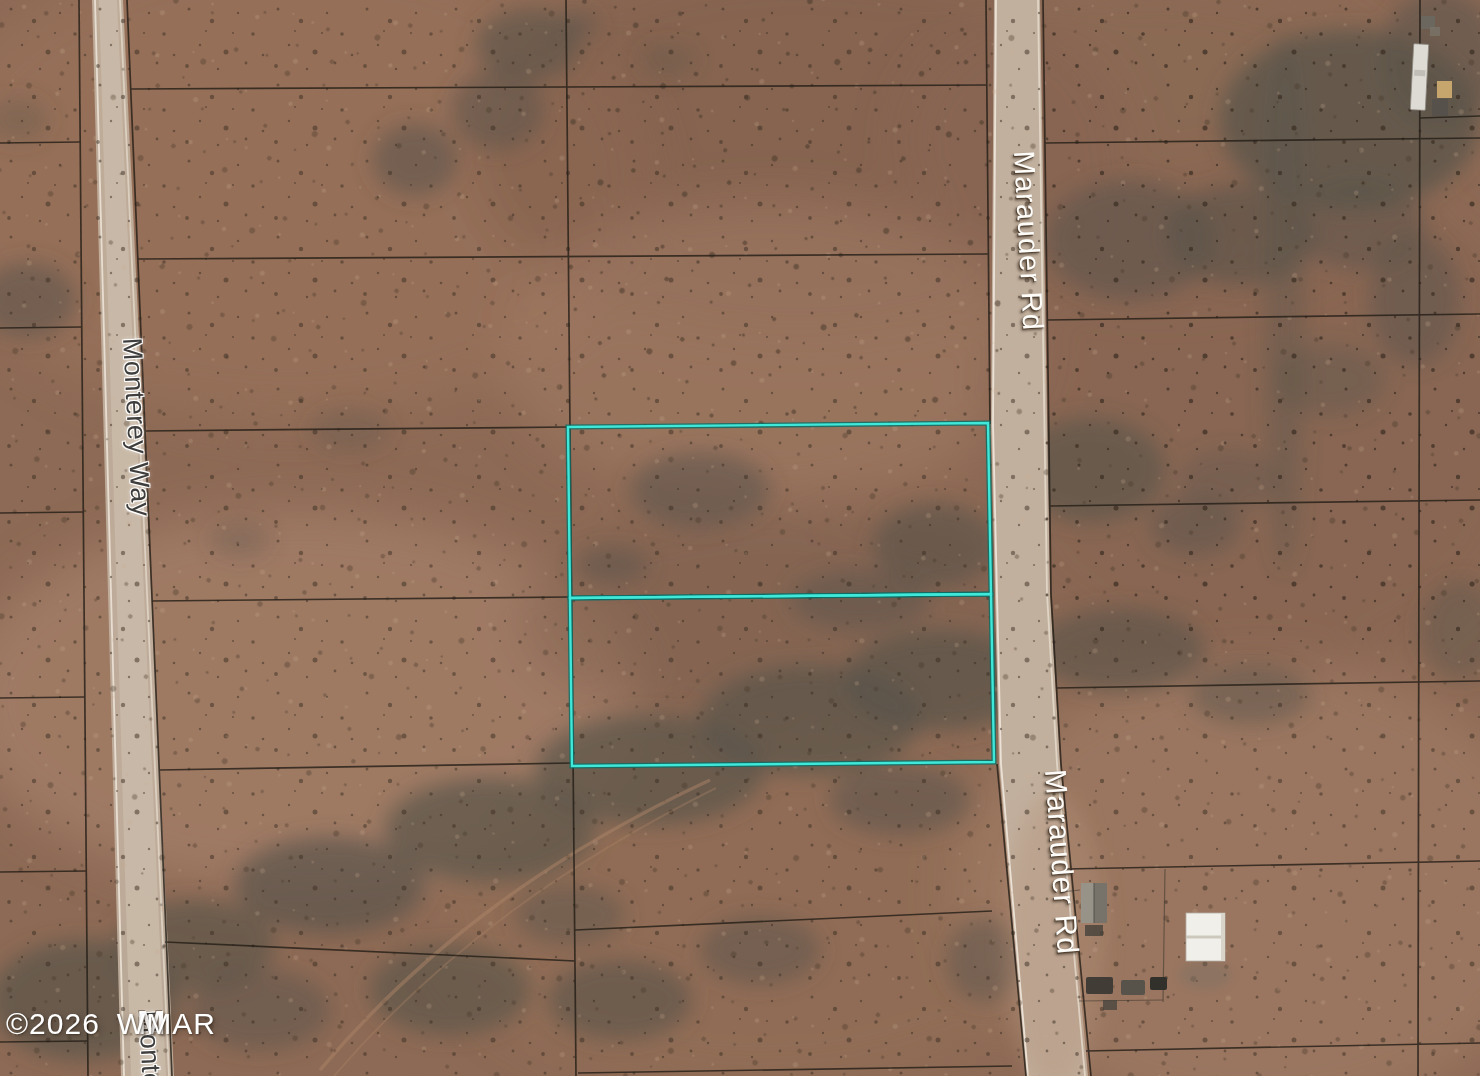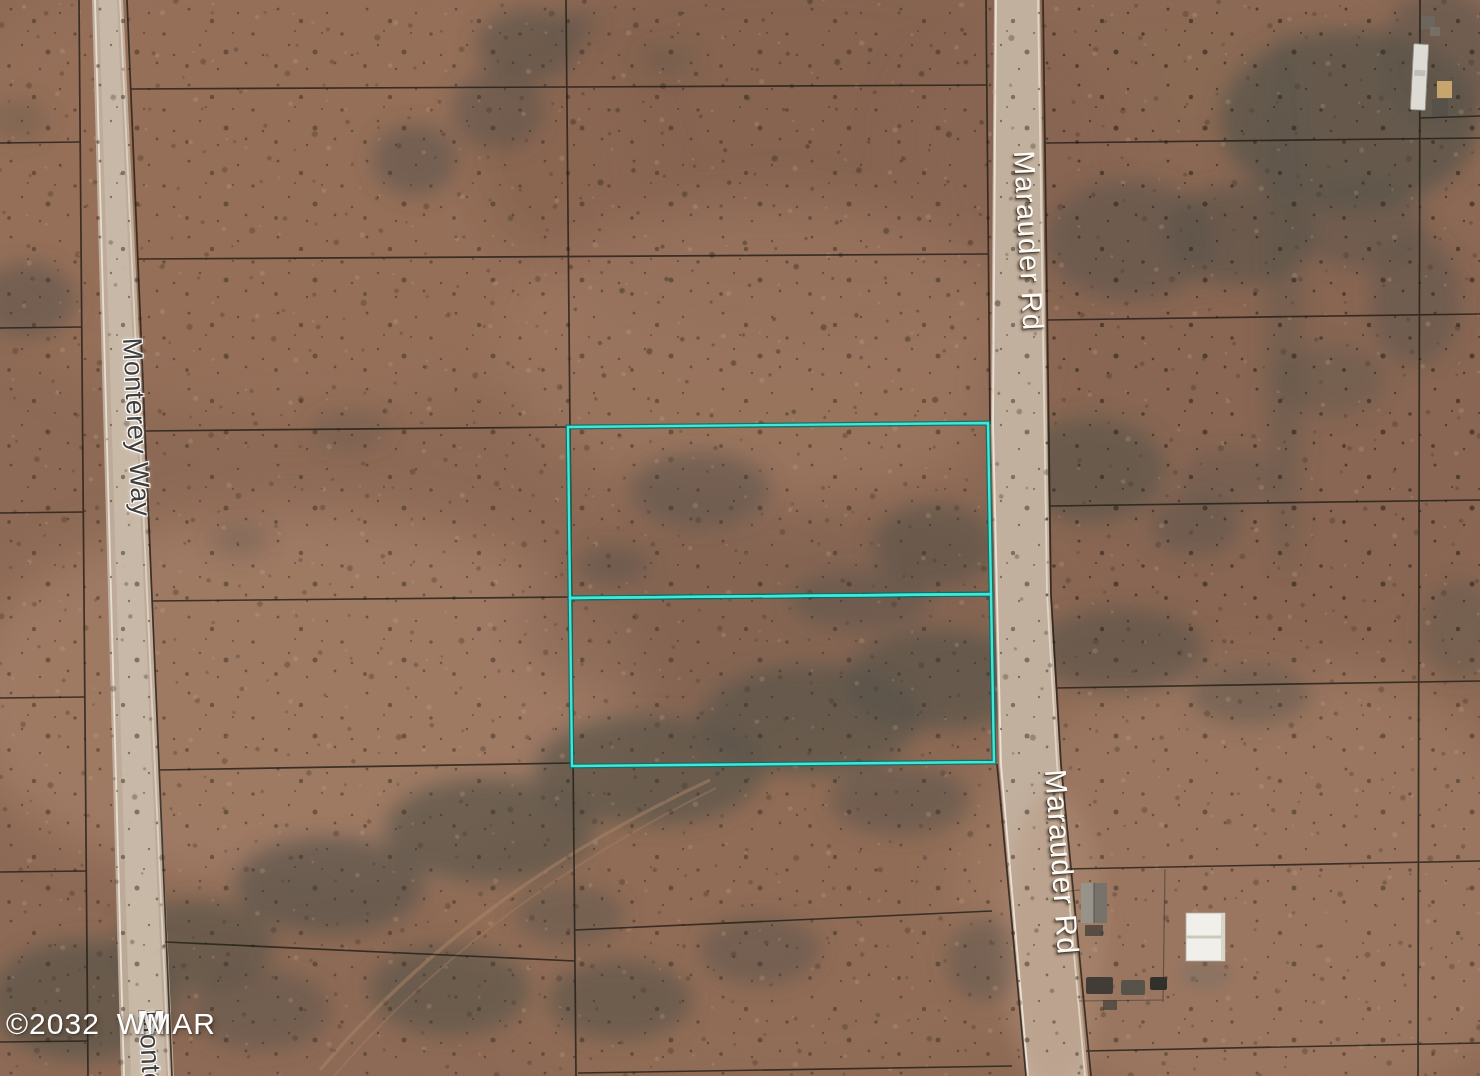--- a/index.html
+++ b/index.html
@@ -244,17 +244,17 @@
   <div class="overlay road-label-light rot87" style="left:1040px;top:150px;">Marauder Rd</div>
 
   <div class="overlay road-label-light rot86" style="left:1072px;top:768px;font-size:30px;">Marauder Rd</div>
 
   <div class="overlay road-label-dark rot87" style="left:147px;top:337px;">Monterey Way</div>
 
   <div class="overlay road-label-dark rot87" style="left:163px;top:1010px;">Monterey Way</div>
 
   <div id="wmar-logo-m" class="overlay">M</div>
   <div id="watermark" class="overlay">
-    <span>©2032</span>
+    <span>©2026</span>
     <span>WMAR</span>
   </div>
 
 </div>
 
 </body></html>

